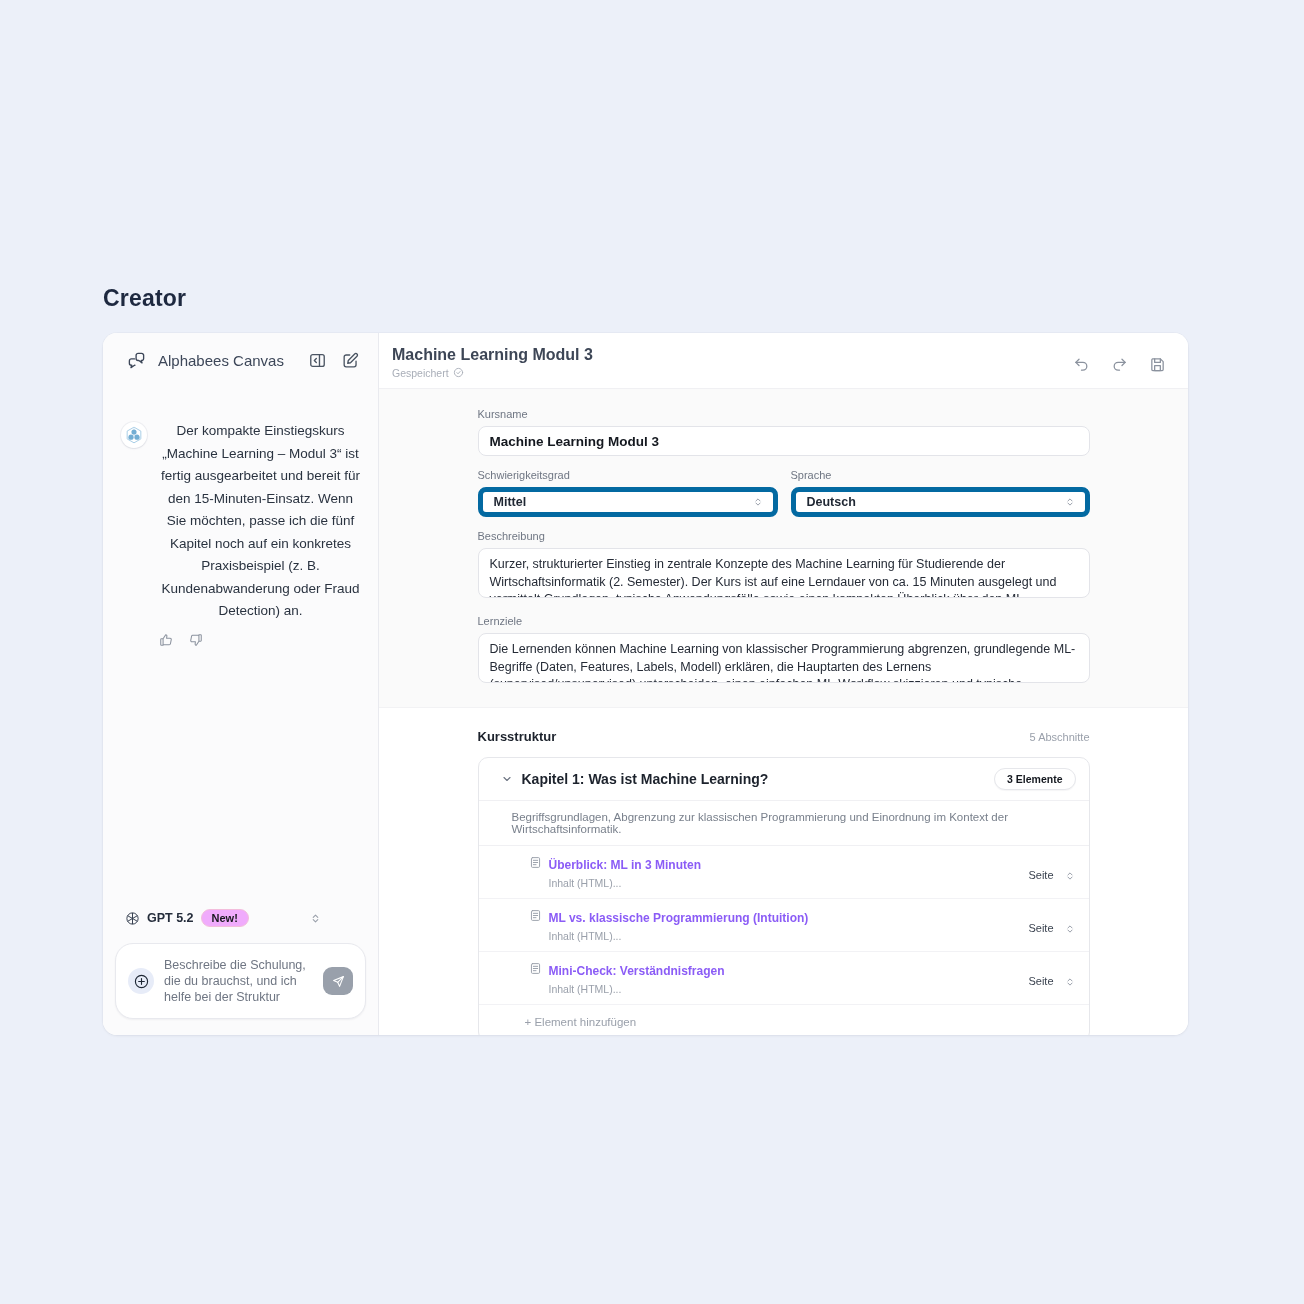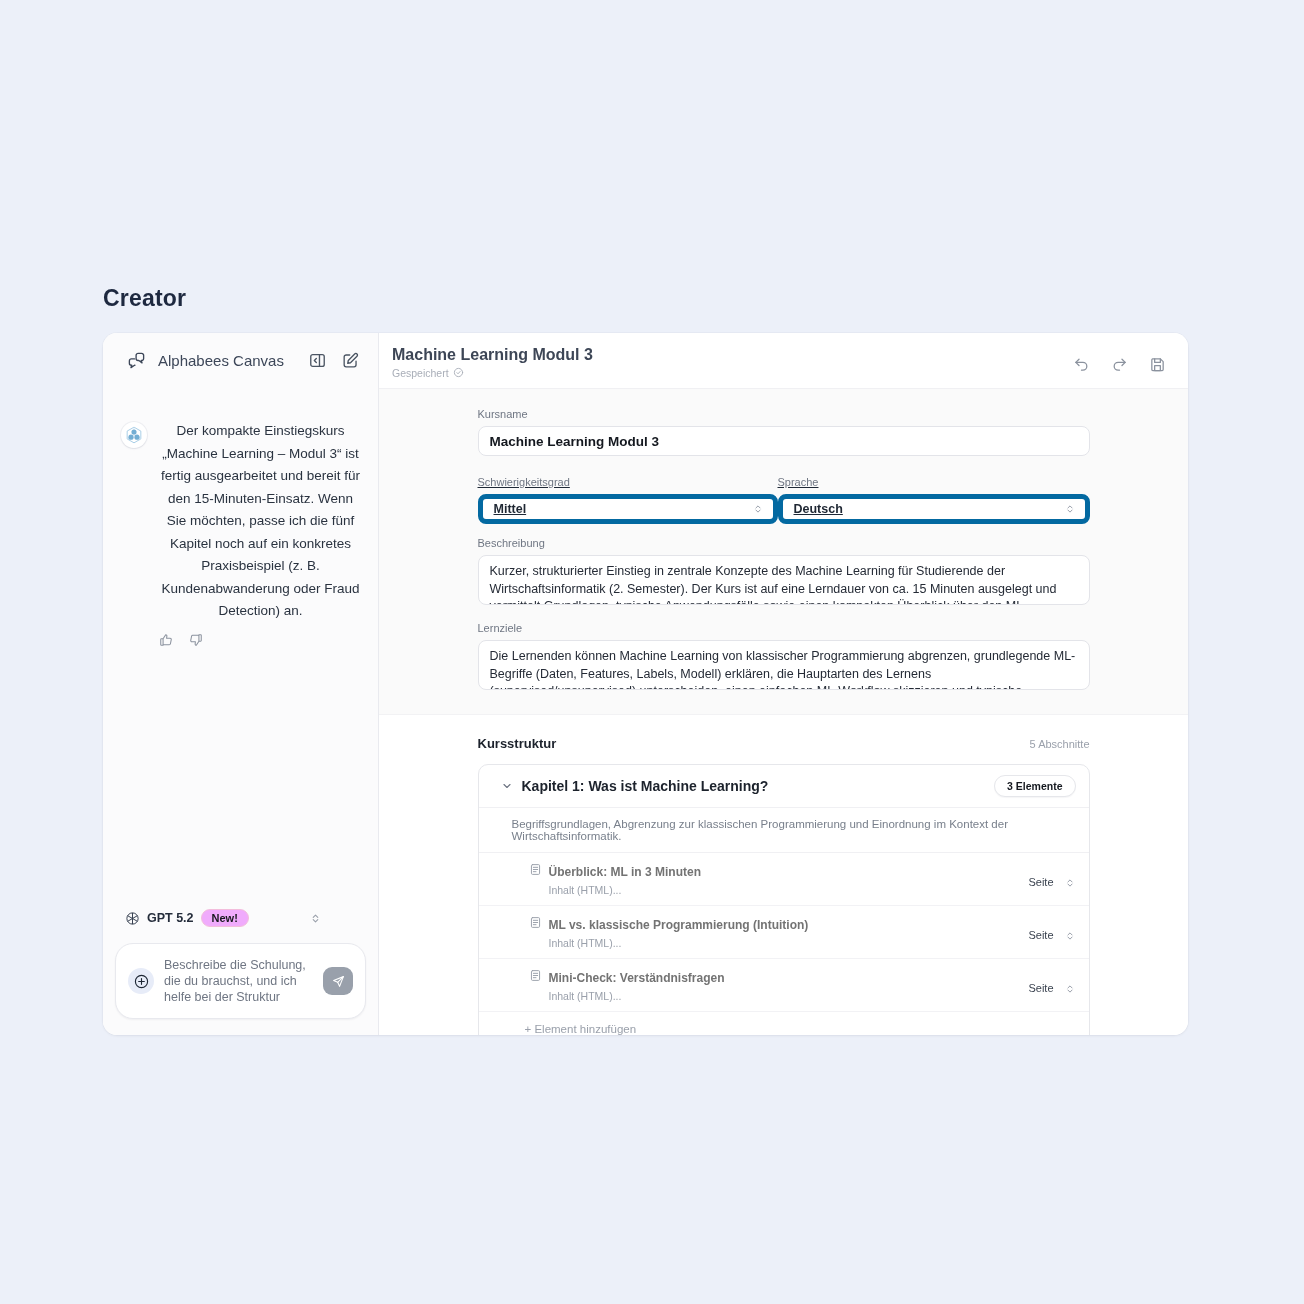--- a/index.html
+++ b/index.html
@@ -83,21 +83,21 @@
   .main-status { margin-top:3px; font-size:10.5px; color:#a9aeb8; display:flex; align-items:flex-start; gap:4px; }
   .main-actions { display:flex; gap:17px; padding-top:8px; color:#8b929e; }
   .form-section { flex:none; background:#fafafa; border-bottom:1px solid #f2f2f4; padding:19px 0 20px 0; }
   .form-inner { width:612px; margin:0 auto; }
   .field-label { font-size:11px; color:#6f7683; margin-bottom:6px; display:block; }
   .text-input {
     width:100%; height:30px; background:#fff; border:1px solid #e3e4e9; border-radius:8px;
     padding:0 11px; font-family:"Liberation Sans",sans-serif;
     font-size:13.5px; font-weight:700; color:#14181f;
   }
-  .field-row { display:flex; margin-top:20px;text-decoration:underline; }
+  .field-row { display:flex; gap:13px; margin-top:13px; }
   .field-col-left { width:300px; } .field-col-right { flex:1; }
   .select {
     height:30px; background:#fff; border:5px solid #0369a1; border-radius:8px;
     display:flex; align-items:center; padding:0 10px 0 11px; cursor:pointer;
   }
   .select-value { flex:1; font-size:12.5px; font-weight:600; color:#1f2733; }
   .select .caret { color:#9aa0ab; }
   .field-block { margin-top:13px; }
   .textarea {
     width:100%; height:50px; background:#fff; border:1px solid #e3e4e9; border-radius:8px;
@@ -124,21 +124,21 @@
   .chapter-desc {
     padding:10px 16px 10px 33px; border-bottom:1px solid #f0f0f3;
     font-size:11.5px; color:#79808c;
   }
   .element-row {
     display:flex; align-items:flex-start; padding:9px 14px 9px 50px;
     border-bottom:1px solid #f2f2f5;
   }
   .element-row .doc { color:#9aa0ab; margin-top:1px; flex:none; }
   .element-main { flex:1; margin-left:7px; }
-  .element-title { font-size:12px; font-weight:600; color:#737373;text-align:right; }
+  .element-title { font-size:12px; font-weight:600; color:#8b5cf6;text-align:right; }
   .element-sub { font-size:10.5px; color:#9aa0ab; margin-top:4px; }
   .element-type { display:flex; align-items:flex-end; gap:11px; margin-top:14px; }
   .element-type-label { font-size:11px; font-weight:500; color:#3b4350; }
   .element-type .caret { color:#9aa0ab; }
   .add-element {
     background:none; border:none; cursor:pointer;
     padding:11px 14px 13px 46px; font-family:"Liberation Sans",sans-serif;
     font-size:11.5px; color:#9aa0ab; text-align:left;
   }
   svg { display:block; }

